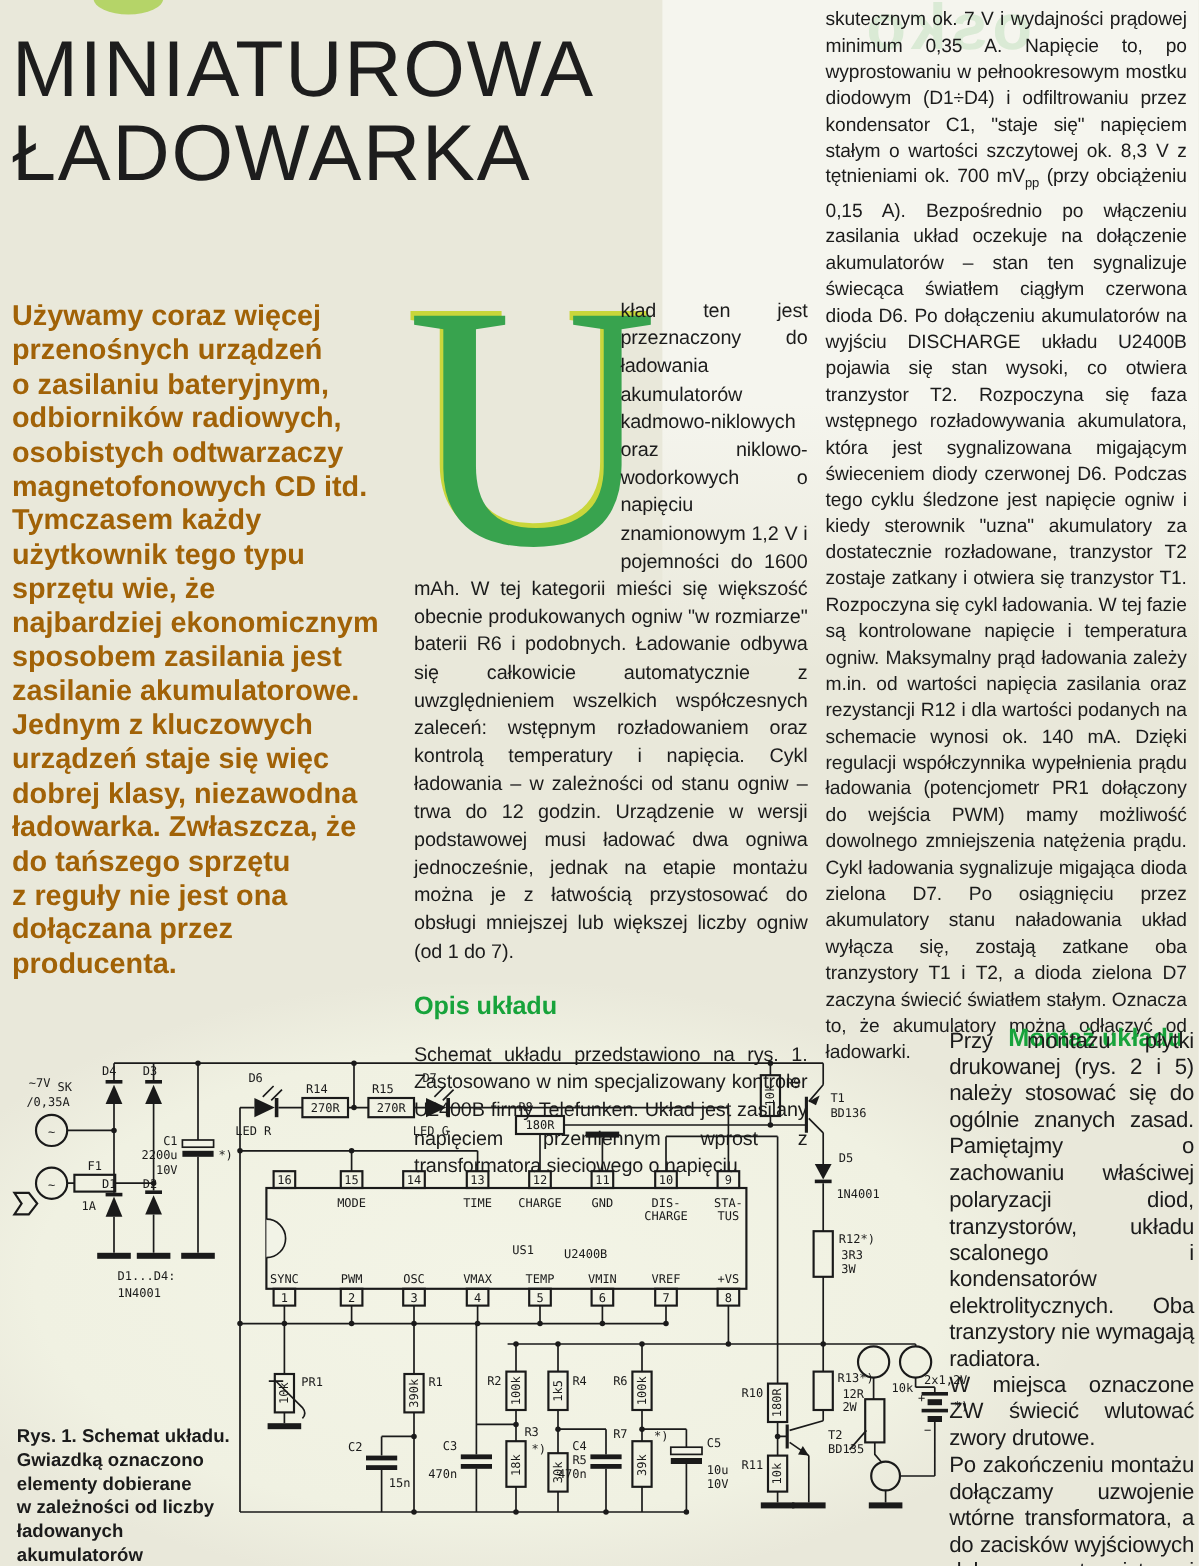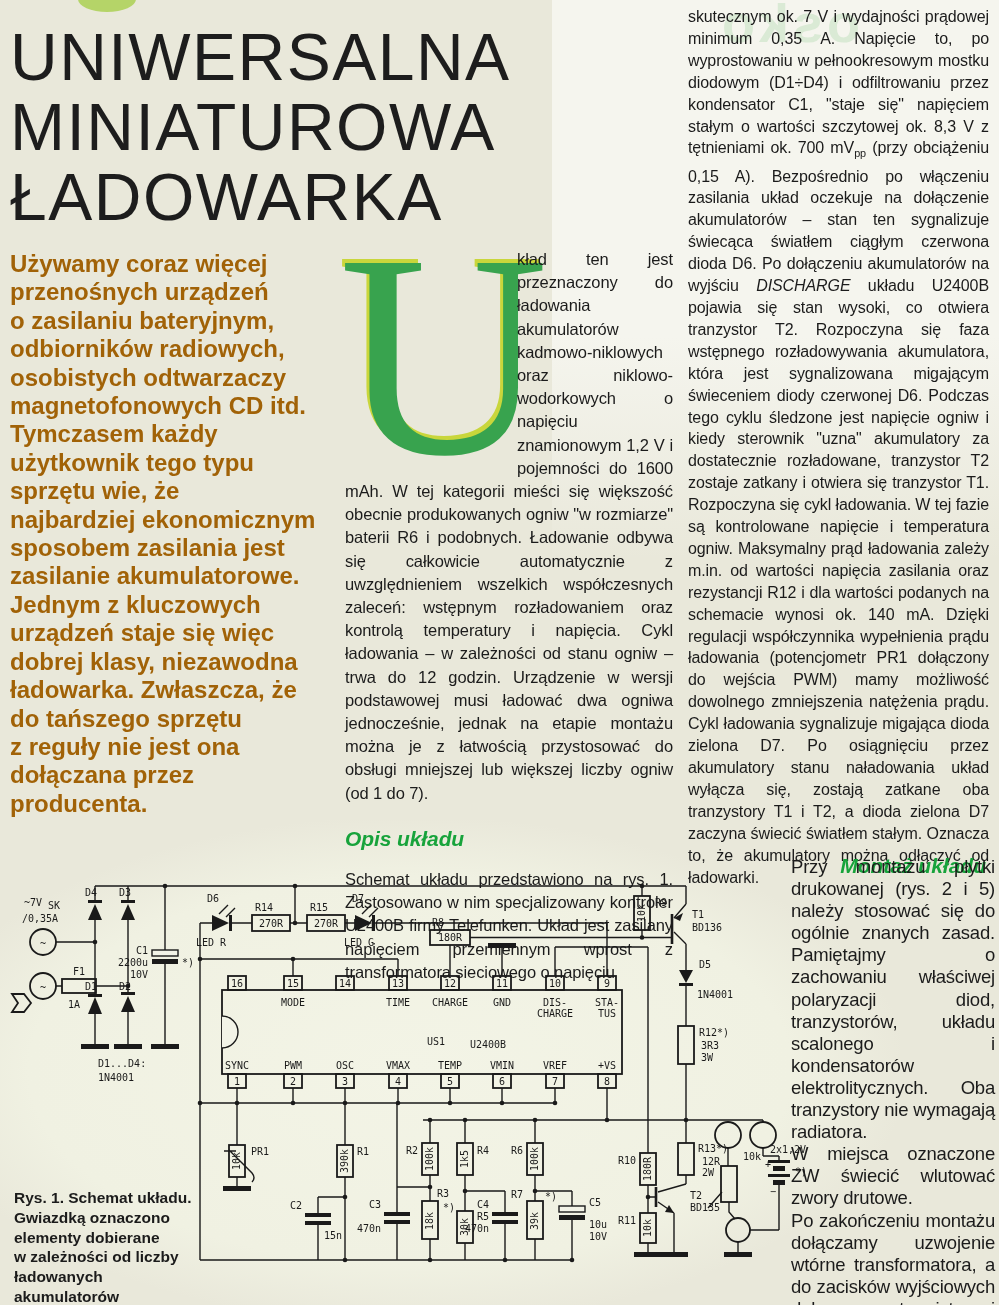--- a/index.html
+++ b/index.html
@@ -15,51 +15,50 @@
         color:#7cc47e;opacity:.22;transform:scaleX(-1);letter-spacing:4px;}
   .title{position:absolute;left:10px;top:22px;width:600px;font-size:66px;line-height:70px;
         letter-spacing:1.5px;color:#1d1d1d;font-weight:400;}
   .intro{position:absolute;left:10px;top:250px;width:335px;font-size:24px;line-height:28.4px;
         font-weight:bold;color:#a16207;white-space:pre-line;}
   .col2{position:absolute;left:345px;top:248px;width:328px;font-size:16.5px;line-height:23.2px;
         text-align:justify;letter-spacing:-.1px;}
   .dropcap{float:left;width:172px;height:222px;overflow:visible;}
   .dropcap span{display:block;font-family:"Liberation Serif",serif;font-size:290px;line-height:215px;
         margin-left:-6px;color:#38a34e;text-shadow:-3px -4px 0 #c9d63b;}
-  .h-green{font-weight:bold;color:#17a33b;font-size:21px;font-style:italic;}
+  .h-green{font-weight:bold;color:#17a33b;font-size:21px;}
   .col2 .h-green{margin:22px 0 18px 0;}
   .col3{position:absolute;left:688px;top:6px;width:301px;font-size:16px;line-height:21.9px;
         text-align:justify;letter-spacing:-.1px;}
   .h2wrap{position:absolute;left:688px;top:854px;width:298px;text-align:right;}
   .col4{position:absolute;left:791px;top:856px;width:204px;font-size:18.5px;line-height:22.1px;
         text-align:justify;letter-spacing:-.2px;}
   .col4 p{margin:0;}
   .caption{position:absolute;left:14px;top:1188px;width:195px;font-size:15.5px;line-height:19.8px;
         font-weight:bold;white-space:pre-line;z-index:5;}
   .sub{vertical-align:sub;font-size:.68em;}
-  .italic{font-style:italic;}
+  .italic{}
   svg.sch{position:absolute;left:0;top:866px;z-index:2;}
   svg.sch .w{stroke:#1a1a1a;stroke-width:1.4;fill:none;}
   svg.sch .w3{stroke:#1a1a1a;stroke-width:2.6;fill:none;}
   svg.sch .cbox{fill:none;stroke:#1a1a1a;stroke-width:1.8;}
   svg.sch .blk{fill:#1a1a1a;stroke:none;}
   svg.sch .wht{fill:#f2f3e7;stroke:#1a1a1a;stroke-width:1.4;}
   svg.sch text{font-family:"DejaVu Sans Mono",monospace;fill:#1a1a1a;font-size:10px;}
 </style>
 </head>
 <body>
 
 <div class="page">
   <div class="patch-right"></div>
   <div class="blob-big"></div>
   <div class="blob-green"></div>
   <div class="watermark">osko</div>
 
   <div class="title">
-    <div>UNIWERSALNA</div>
     <div>MINIATUROWA</div>
     <div>ŁADOWARKA</div>
   </div>
 
   <div class="intro">Używamy coraz więcej
 przenośnych urządzeń
 o zasilaniu bateryjnym,
 odbiorników radiowych,
 osobistych odtwarzaczy
 magnetofonowych CD itd.

